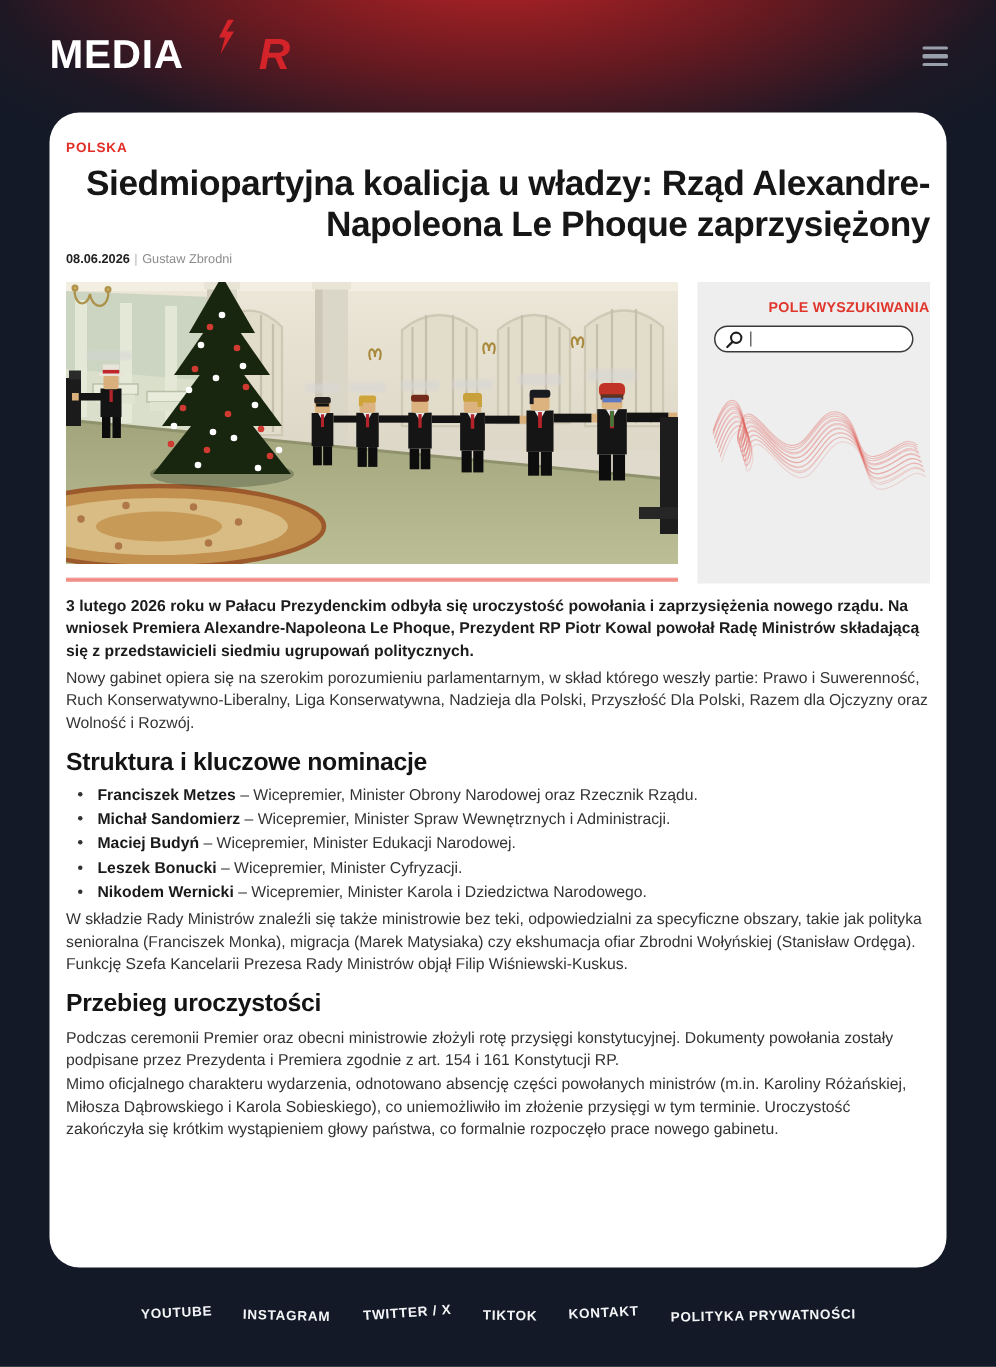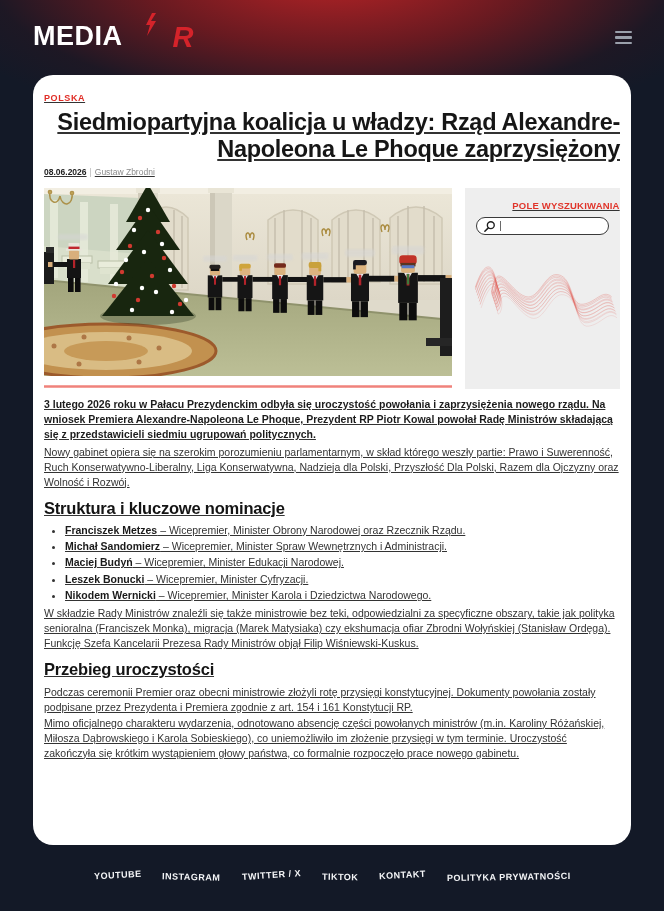--- a/index.html
+++ b/index.html
@@ -16,21 +16,21 @@
   .site-header{height:75px;flex:0 0 auto;display:flex;align-items:center;justify-content:space-between;padding:0 30px 0 33px;}
   .logo{display:flex;cursor:pointer;gap:20px;}
   .logo-media{color:#fff;font-weight:700;font-size:27px;letter-spacing:.5px;}
   .logo-mark{display:inline-block;margin:-8px -3px 0 1px;}
   .logo-r{color:#d5232a;font-weight:800;font-size:29px;font-style:italic;margin-left:-2px;}
   .hamburger{background:none;border:none;padding:4px 2px;cursor:pointer;display:flex;flex-direction:column;gap:3px;}
   .hamburger span{display:block;width:17px;height:2.2px;background:#9aa0ab;border-radius:1px;}
   
   .card{
     flex:0 0 auto;margin:0 33px;width:598px;height:770px;background:#ffffff;
-    border-radius:20px;padding:15px 11px 0;overflow:hidden;color:#333;text-decoration:underline;
+    border-radius:20px;padding:15px 11px 0;overflow:hidden;color:#333;
   }
   .category{color:#e02d26;font-size:9px;font-weight:700;letter-spacing:.6px;margin:3px 0 6px;cursor:pointer;}
   h1{margin:0 0 5px;font-size:23.5px;line-height:1.13;letter-spacing:-.3px;color:#161616;font-weight:700;text-align:right;}
   .meta{font-size:8.5px;margin-bottom:11px;color:#8b8b8b;}
   .meta .date{color:#222;font-weight:700;}
   .meta .sep{margin:0 3px;color:#b5b5b5;}
   
   .media-row{display:flex;gap:13px;margin-bottom:8px;}
   .left-col{margin:0;width:408px;flex:0 0 auto;}
   .scene{display:block;width:408px;height:188px;background:#dfdacb;}

